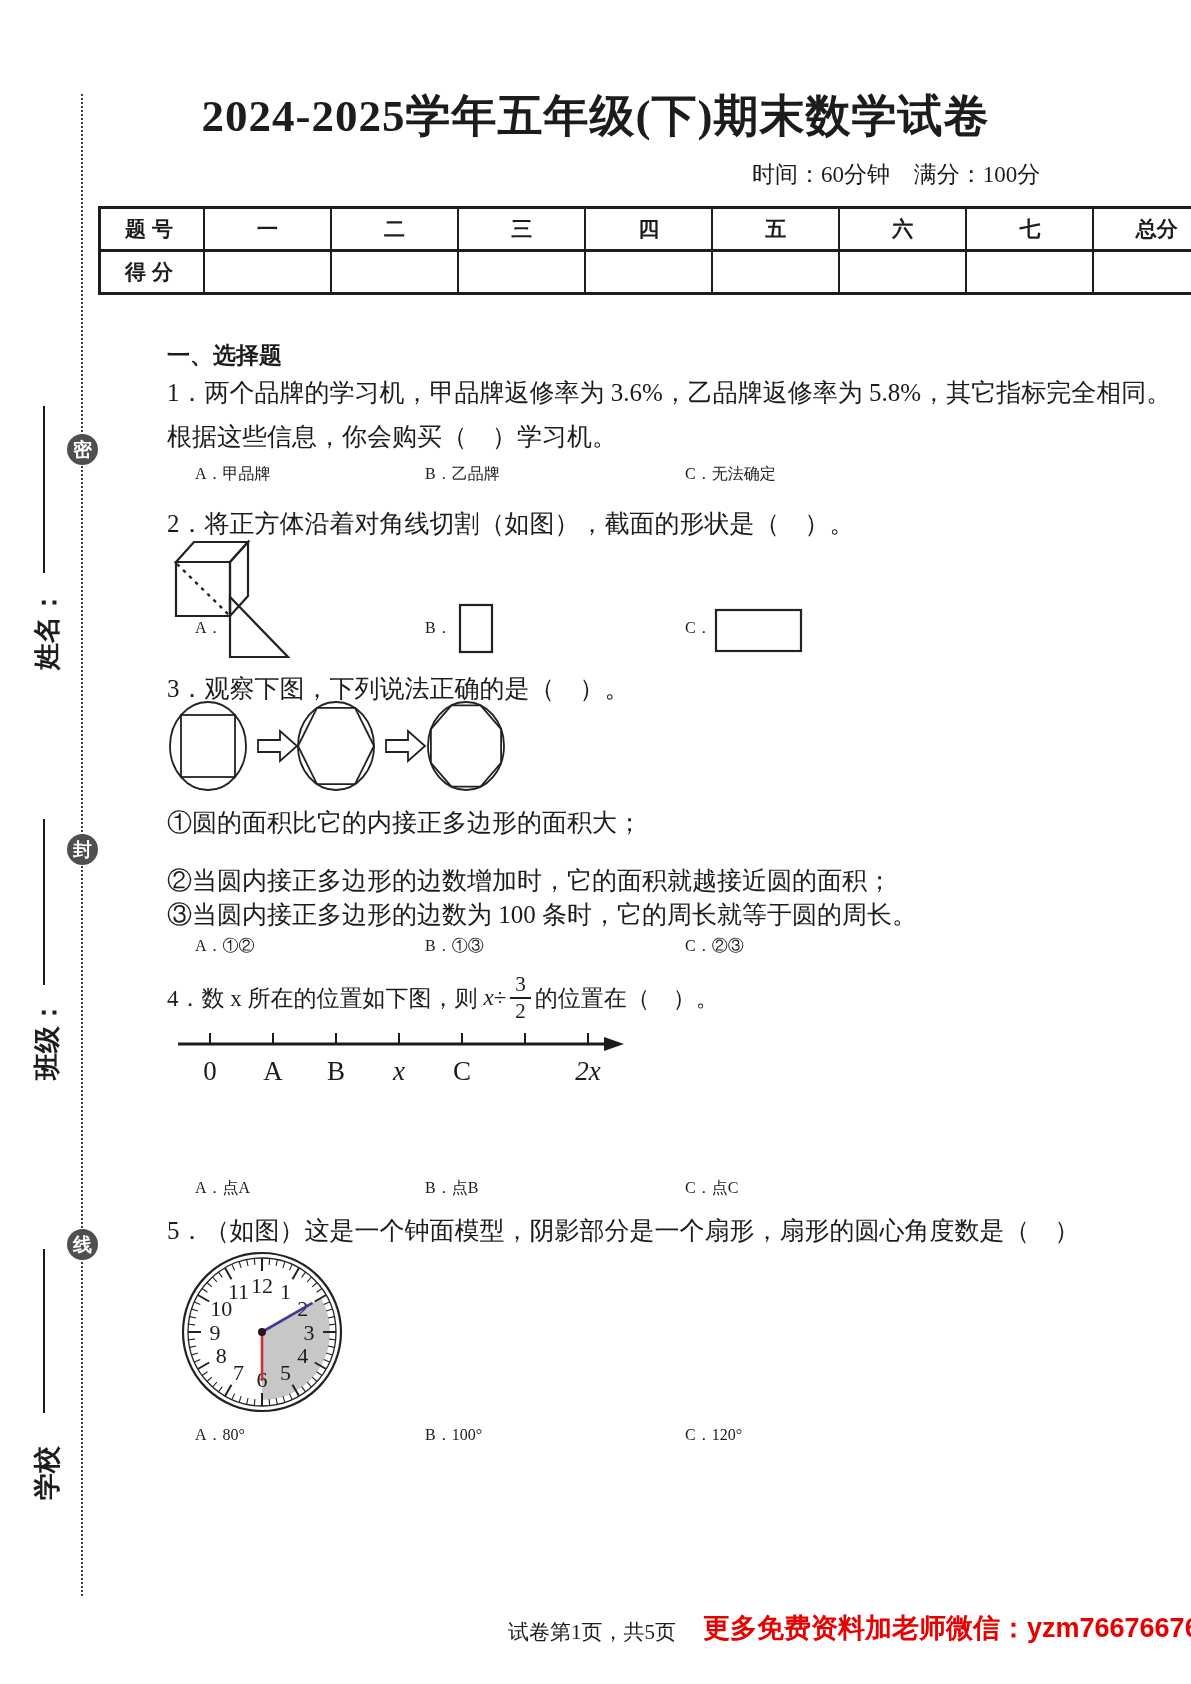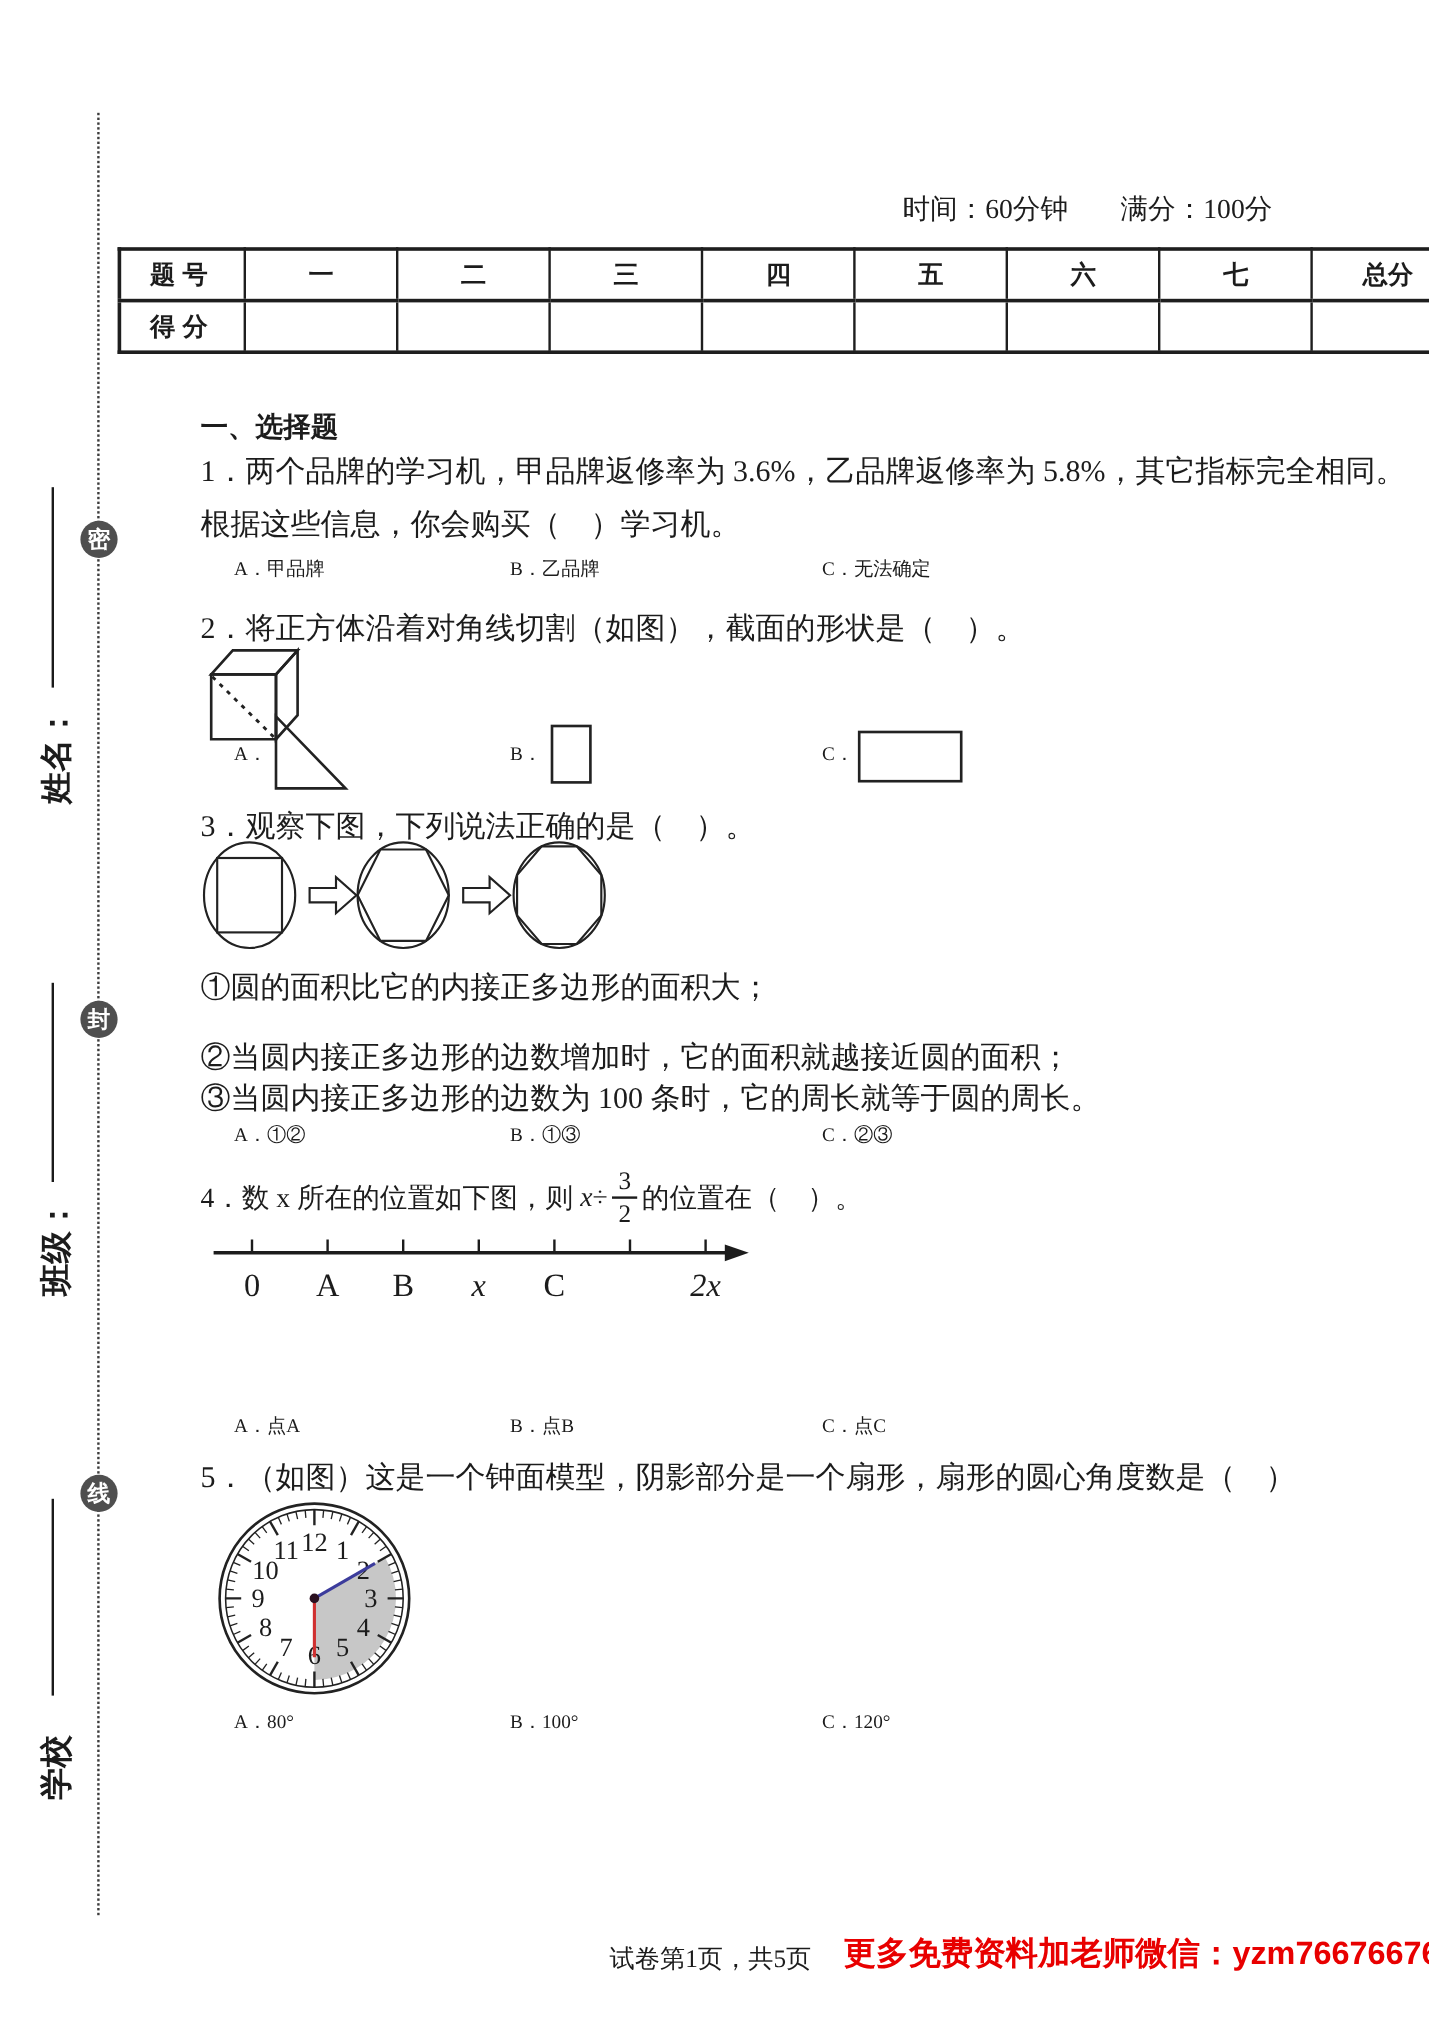--- a/index.html
+++ b/index.html
@@ -8,21 +8,21 @@
     font-family:"Liberation Serif", serif;color:var(--ink,#1c1c1c);
   }
   .abs{position:absolute;}
 
   
   .exam-title{
     left:0;right:0;top:86px;text-align:center;
     font-size:45px;font-weight:bold;letter-spacing:1px;white-space:nowrap;
   }
   .exam-meta{top:159px;left:752px;font-size:23px;white-space:nowrap;}
-  .exam-meta span{margin-right:38px;}
+  .exam-meta span{margin-right:18px;}
   .exam-meta span:last-child{margin-right:0;}
 
   
   table.score{
     position:absolute;left:98px;top:206px;width:1124px;
     border-collapse:collapse;table-layout:fixed;
   }
   table.score td{
     border:2px solid #1e1e1e;height:38px;text-align:center;
     font-family:"Liberation Sans", sans-serif;font-weight:600;font-size:21px;
@@ -92,20 +92,21 @@
 
   <div class="abs fill-line" style="top:406px;height:167px;"></div>
   <div class="abs vlabel" style="top:670px;">姓名：</div>
 
   <div class="abs fill-line" style="top:819px;height:166px;"></div>
   <div class="abs vlabel" style="top:1080px;">班级：</div>
 
   <div class="abs fill-line" style="top:1249px;height:164px;"></div>
   <div class="abs vlabel" style="top:1500px;">学校</div>
 
+  <div class="abs exam-title">2024-2025学年五年级(下)期末数学试卷</div>
   <div class="abs exam-meta">
     <span>时间：60分钟</span>
     <span>满分：100分</span>
   </div>
 
   <table class="score">
     <tbody>
         <tr>
       <td class="lab" style="width:100px;">题号</td>
       <td>一</td>

